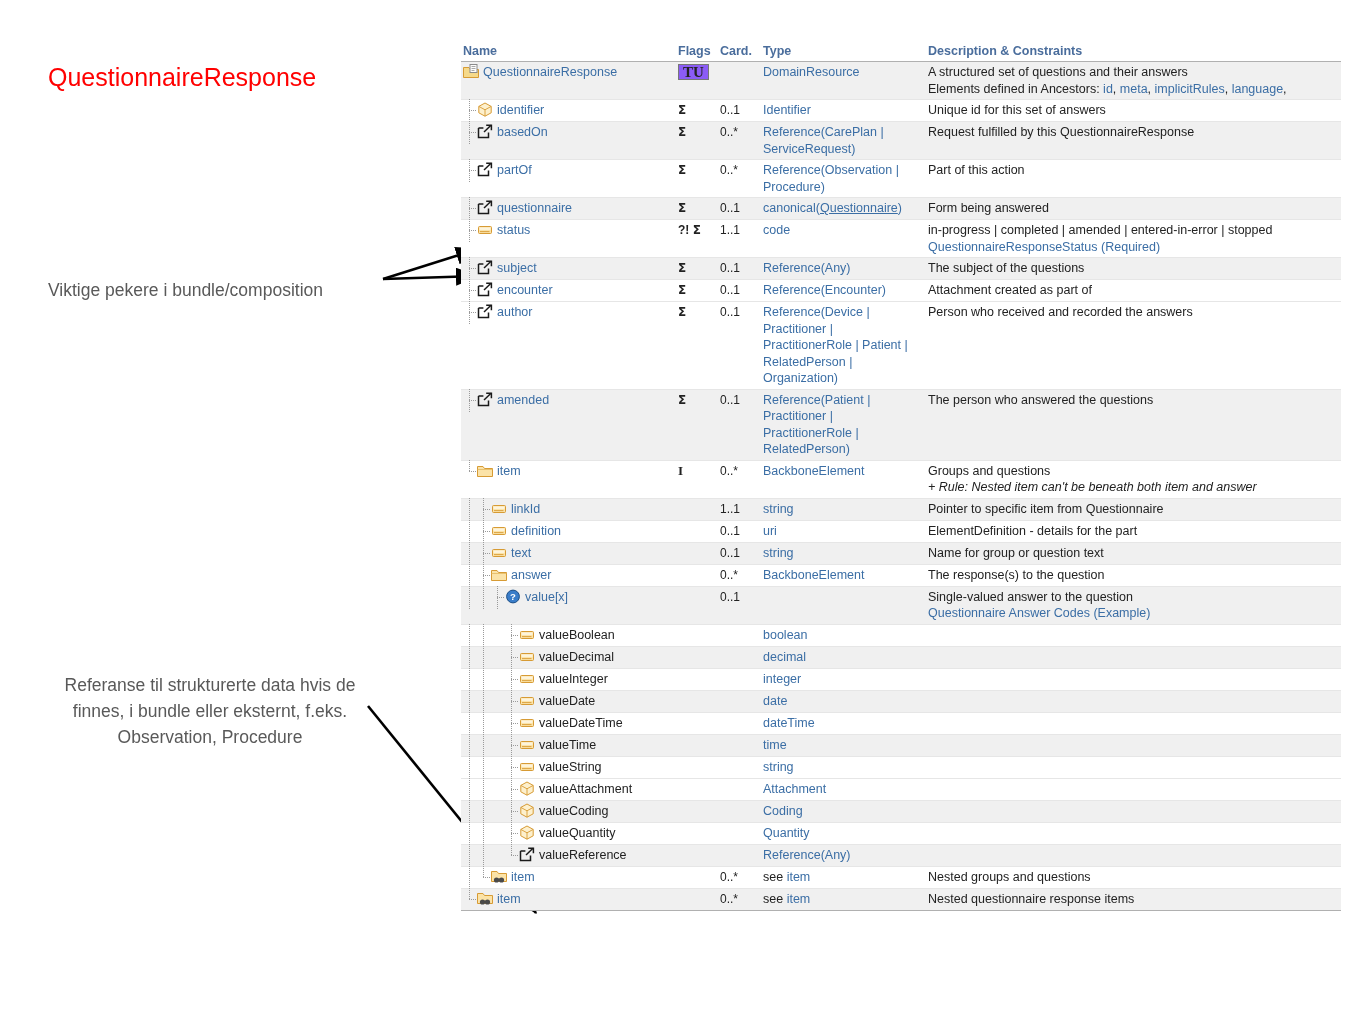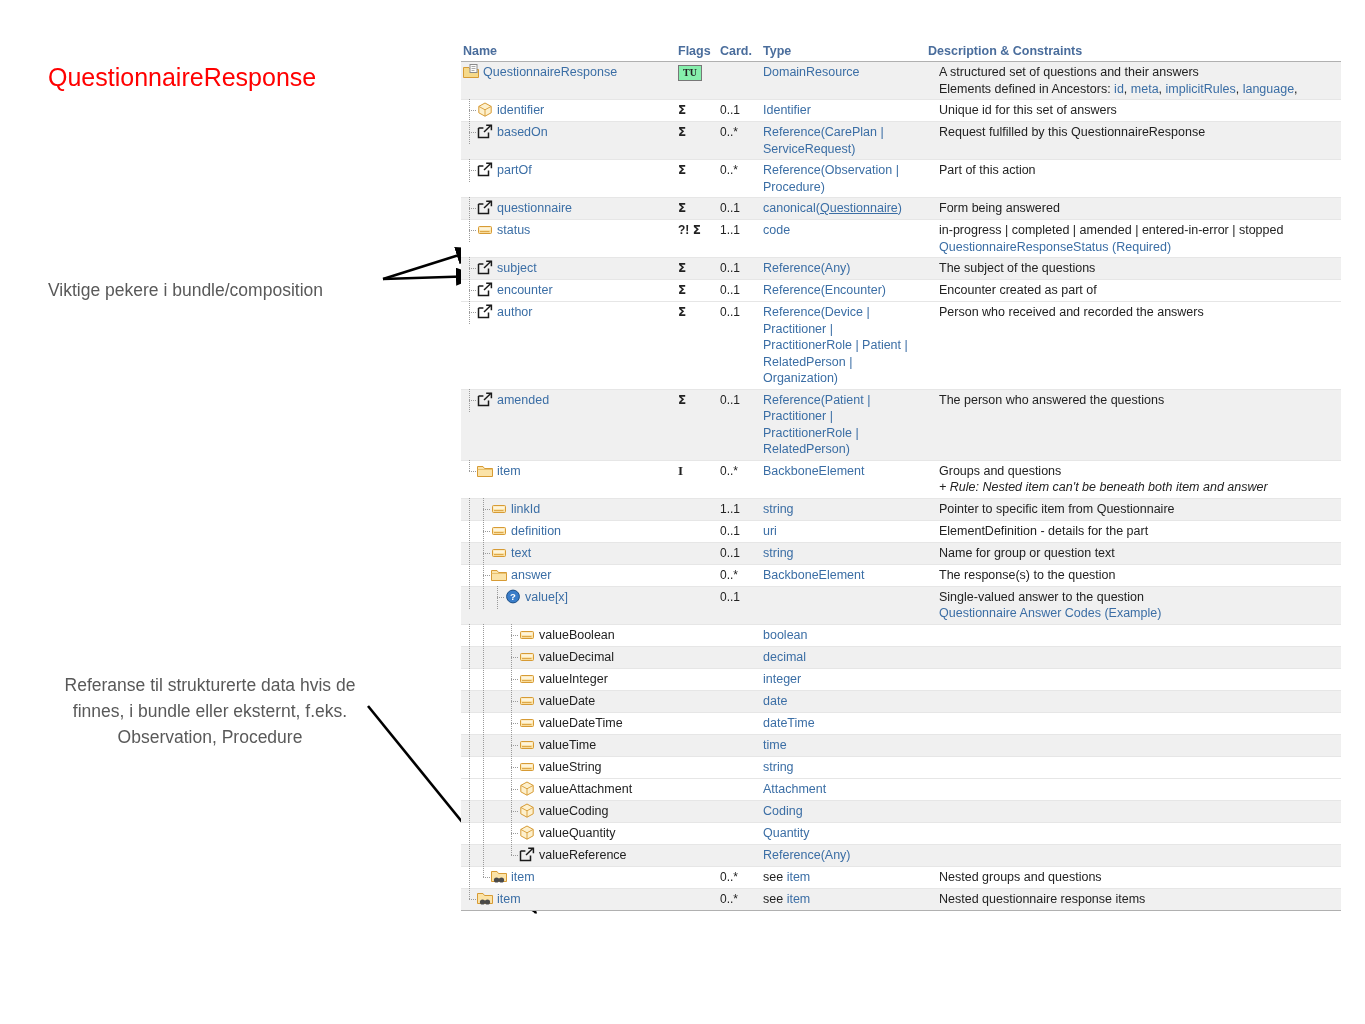--- a/index.html
+++ b/index.html
@@ -72,21 +72,21 @@
   td.flags-cell{text-align:left;white-space:nowrap;font-size:12px;color:#222;}
   td.card-cell{white-space:nowrap;font-size:12px;color:#222;}
   td.type-cell{color:#3b6ea5;}
   td.desc-cell{color:#222222;}
 
   .lnk{color:#3b6ea5;}
   .lnk-u{color:#3b6ea5;text-decoration:underline;}
   .nm{color:#3b6ea5;}
   .nm-plain{color:#222222;}
   .rule{font-style:italic;}
-  .desc-line{display:block;margin-left:11px;}
+  .desc-line{display:block;}
   .guide{
     display:inline-block;width:14px;height:17px;vertical-align:top;
     position:relative;
   }
   .guide.v::before{
     content:"";position:absolute;left:6px;top:-3px;bottom:-3px;width:0;
     border-left:1px dotted #9a9a9a;
   }
   .guide.t::before{
     content:"";position:absolute;left:6px;top:-3px;bottom:-3px;width:0;
@@ -103,22 +103,22 @@
   .guide.l::after{
     content:"";position:absolute;left:6px;top:8px;width:7px;height:0;
     border-top:1px dotted #9a9a9a;
   }
 
   .icon{display:inline-block;width:17px;height:15px;vertical-align:-3px;position:relative;margin-right:3px;}
   .icon svg{display:block;}
 
   .tu-badge{
     display:inline-block;border:1px solid #777;
-    background:#86efac;
-    font-weight:bold;font-size:10px;
+    background:#8b5cf6;
+    font-weight:bold;font-size:15px;
     padding:0px 4px;line-height:14px;color:#222;
     font-family:"Liberation Serif", serif;
   }
   .sigma{font-family:"DejaVu Sans", sans-serif;font-size:12px;font-weight:bold;}
   .flagI{font-family:"Liberation Serif", serif;font-weight:bold;font-size:13px;}
   .modflag{font-weight:bold;}
 </style>
 </head>
 <body>
 
@@ -260,21 +260,21 @@
         <td class="name-cell"><span class="guide t"></span><span class="icon"><svg width="17" height="15" viewBox="0 0 17 15" xmlns="http://www.w3.org/2000/svg">
               <path d="M1.5 4 L1.5 13.5 L11.5 13.5 L11.5 8.4" fill="none" stroke="#1a1a1a" stroke-width="1.5"></path>
               <path d="M1.5 4 L6.4 4" fill="none" stroke="#1a1a1a" stroke-width="1.5"></path>
               <path d="M7 8 L14 1.2" fill="none" stroke="#1a1a1a" stroke-width="1.5"></path>
               <path d="M9.2 1.2 L14.4 1.2 L14.4 6.3" fill="none" stroke="#1a1a1a" stroke-width="1.5"></path>
             </svg></span><span class="nm">encounter</span></td>
         <td class="flags-cell"><span class="sigma">Σ</span></td>
         <td class="card-cell">0..1</td>
         <td class="type-cell"><span class="lnk">Reference(Encounter)</span></td>
         <td class="desc-cell">
-          <span class="desc-line"><span>Encounter created as part of</span></span>
+          <span class="desc-line"><span>Attachment created as part of</span></span>
         </td>
       </tr>
       <tr class="plain">
         <td class="name-cell"><span class="guide t"></span><span class="icon"><svg width="17" height="15" viewBox="0 0 17 15" xmlns="http://www.w3.org/2000/svg">
               <path d="M1.5 4 L1.5 13.5 L11.5 13.5 L11.5 8.4" fill="none" stroke="#1a1a1a" stroke-width="1.5"></path>
               <path d="M1.5 4 L6.4 4" fill="none" stroke="#1a1a1a" stroke-width="1.5"></path>
               <path d="M7 8 L14 1.2" fill="none" stroke="#1a1a1a" stroke-width="1.5"></path>
               <path d="M9.2 1.2 L14.4 1.2 L14.4 6.3" fill="none" stroke="#1a1a1a" stroke-width="1.5"></path>
             </svg></span><span class="nm">author</span></td>
         <td class="flags-cell"><span class="sigma">Σ</span></td>

